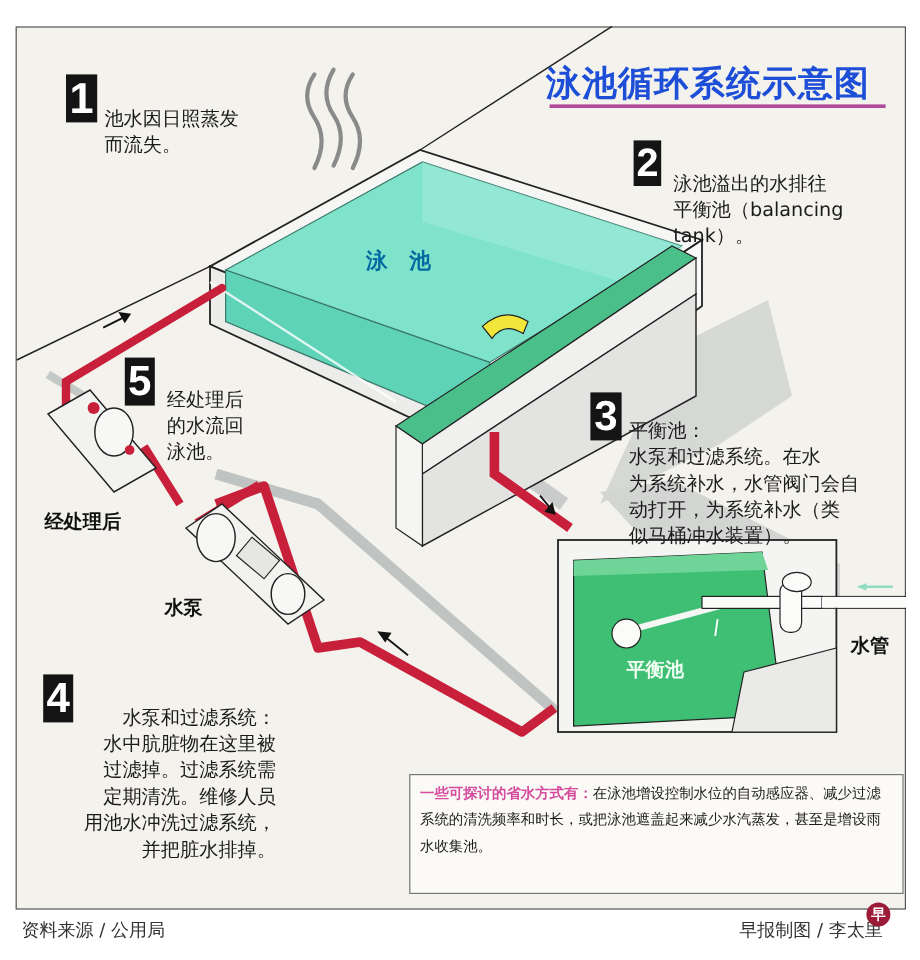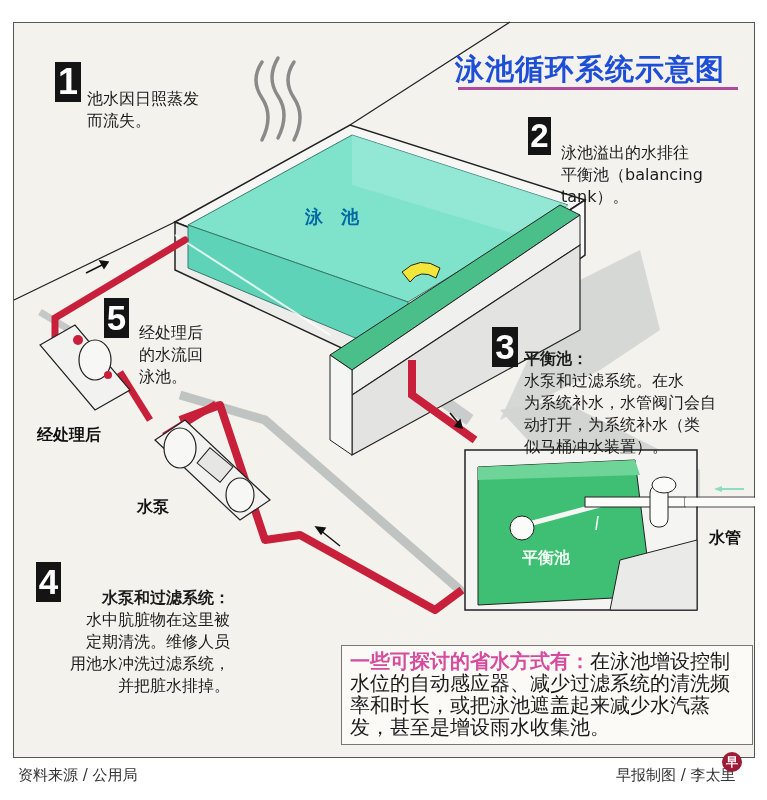--- a/index.html
+++ b/index.html
@@ -12,37 +12,37 @@
     svg.art { position: absolute; left: 0; top: 0; }
     .title {
       position: absolute; left: 455px; top: 50px;
       font-size: 29px; font-weight: bold; letter-spacing: 1px; color: #1d4ed8;
     }
     .title-underline {
       position: absolute; left: 458px; top: 87px; width: 280px; height: 3px;
       background: #b04a9a;
     }
     .note { position: absolute; font-size: 16px; line-height: 22px; color: #1b1b1b; margin-top: 26px; }
-    .note .hd { font-weight: bold; }
+    .note .hd { font-weight: normal; }
     .badge {
       position: absolute; background: #141414; color: #fff; font-weight: bold;
       font-family: "Liberation Sans", sans-serif; text-align: center;
     }
     .b1 { left: 55px; top: 62px; width: 26px; height: 40px; font-size: 36px; line-height: 40px; }
     .b2 { left: 528px; top: 117px; width: 23px; height: 38px; font-size: 33px; line-height: 38px; }
     .b3 { left: 492px; top: 327px; width: 26px; height: 40px; font-size: 35px; line-height: 40px; }
     .b4 { left: 36px; top: 562px; width: 25px; height: 40px; font-size: 35px; line-height: 40px; }
     .b5 { left: 104px; top: 298px; width: 25px; height: 40px; font-size: 35px; line-height: 40px; }
     .lbl { position: absolute; font-size: 16px; font-weight: bold; color: #111; }
     .pool-lbl { position: absolute; font-size: 18px; font-weight: bold; color: #0369a1; letter-spacing: 18px; }
     .bal-lbl { position: absolute; font-size: 16px; font-weight: bold; color: #f2fff4; }
     .tips {
       position: absolute; left: 341px; top: 645px; width: 412px; height: 100px;
       background: #fbfaf6; border: 1px solid #777; padding: 4px 8px;
-      font-size: 20px; line-height: 22px; color: #1a1a1a;
+      font-size: 12px; line-height: 22px; color: #1a1a1a;
     }
     .tips .hl { color: #d54c9e; font-weight: bold; }
     .footer { position: absolute; top: 766px; font-size: 15px; color: #333; }
     .logo {
       position: absolute; left: 722px; top: 752px; width: 20px; height: 20px;
       border-radius: 50%; background: #9b1b38; color: #fff; font-size: 12px;
       text-align: center; line-height: 20px; font-weight: bold;
     }
   </style>
 </head>
@@ -163,20 +163,21 @@
   <div>水泵和过滤系统。在水</div>
   <div>为系统补水，水管阀门会自</div>
   <div>动打开，为系统补水（类</div>
   <div>似马桶冲水装置）。</div>
 </div>
 
 <div class="badge b4">4</div>
 <div class="note" style="left:70px; top:561px;text-align:right;">
   <div class="hd">水泵和过滤系统：</div>
   <div>水中肮脏物在这里被</div>
+  <div>过滤掉。过滤系统需</div>
   <div>定期清洗。维修人员</div>
   <div>用池水冲洗过滤系统，</div>
   <div>并把脏水排掉。</div>
 </div>
 
 <div class="badge b5">5</div>
 <div class="note" style="left:139px; top:296px;">
   <div>经处理后</div>
   <div>的水流回</div>
   <div>泳池。</div>

